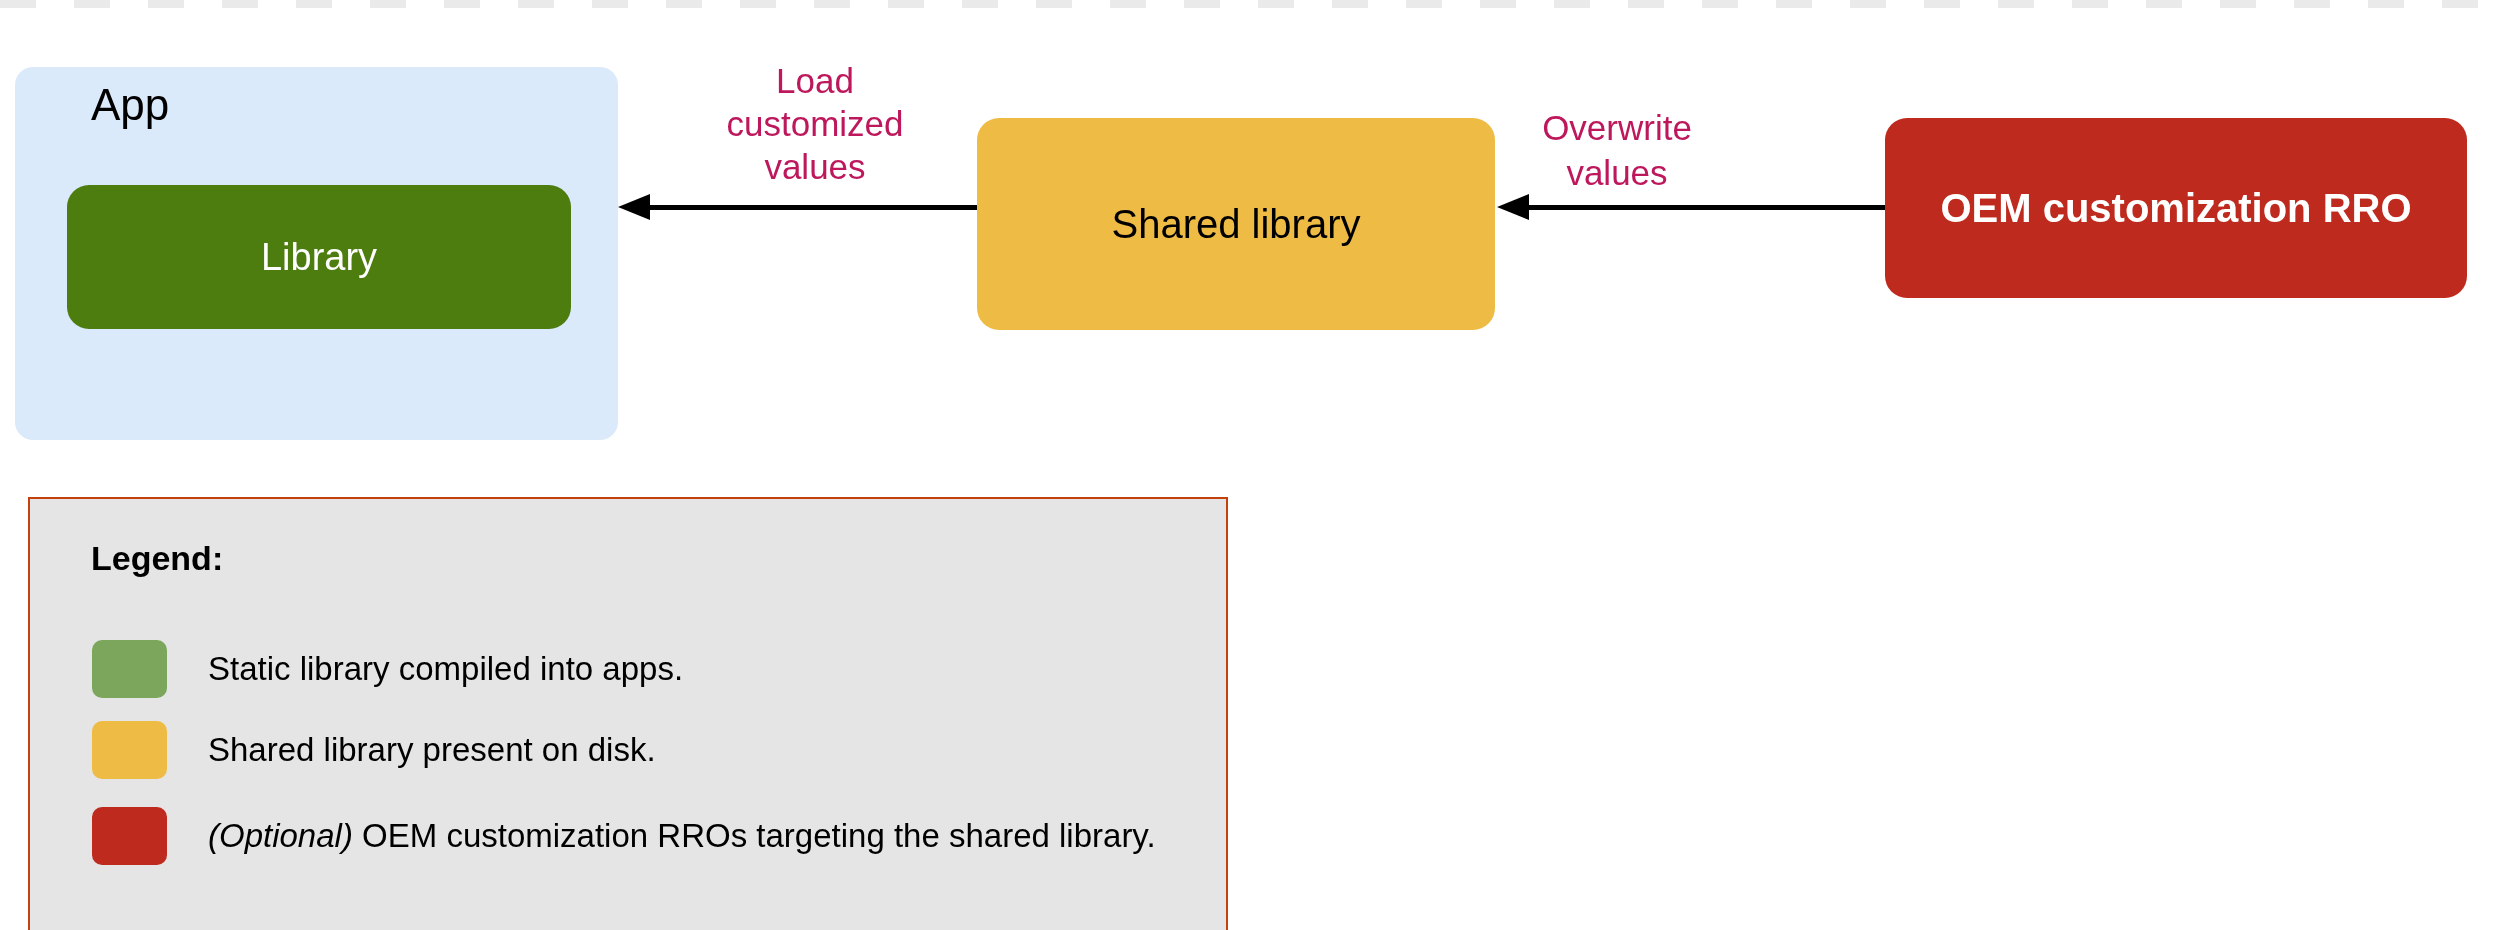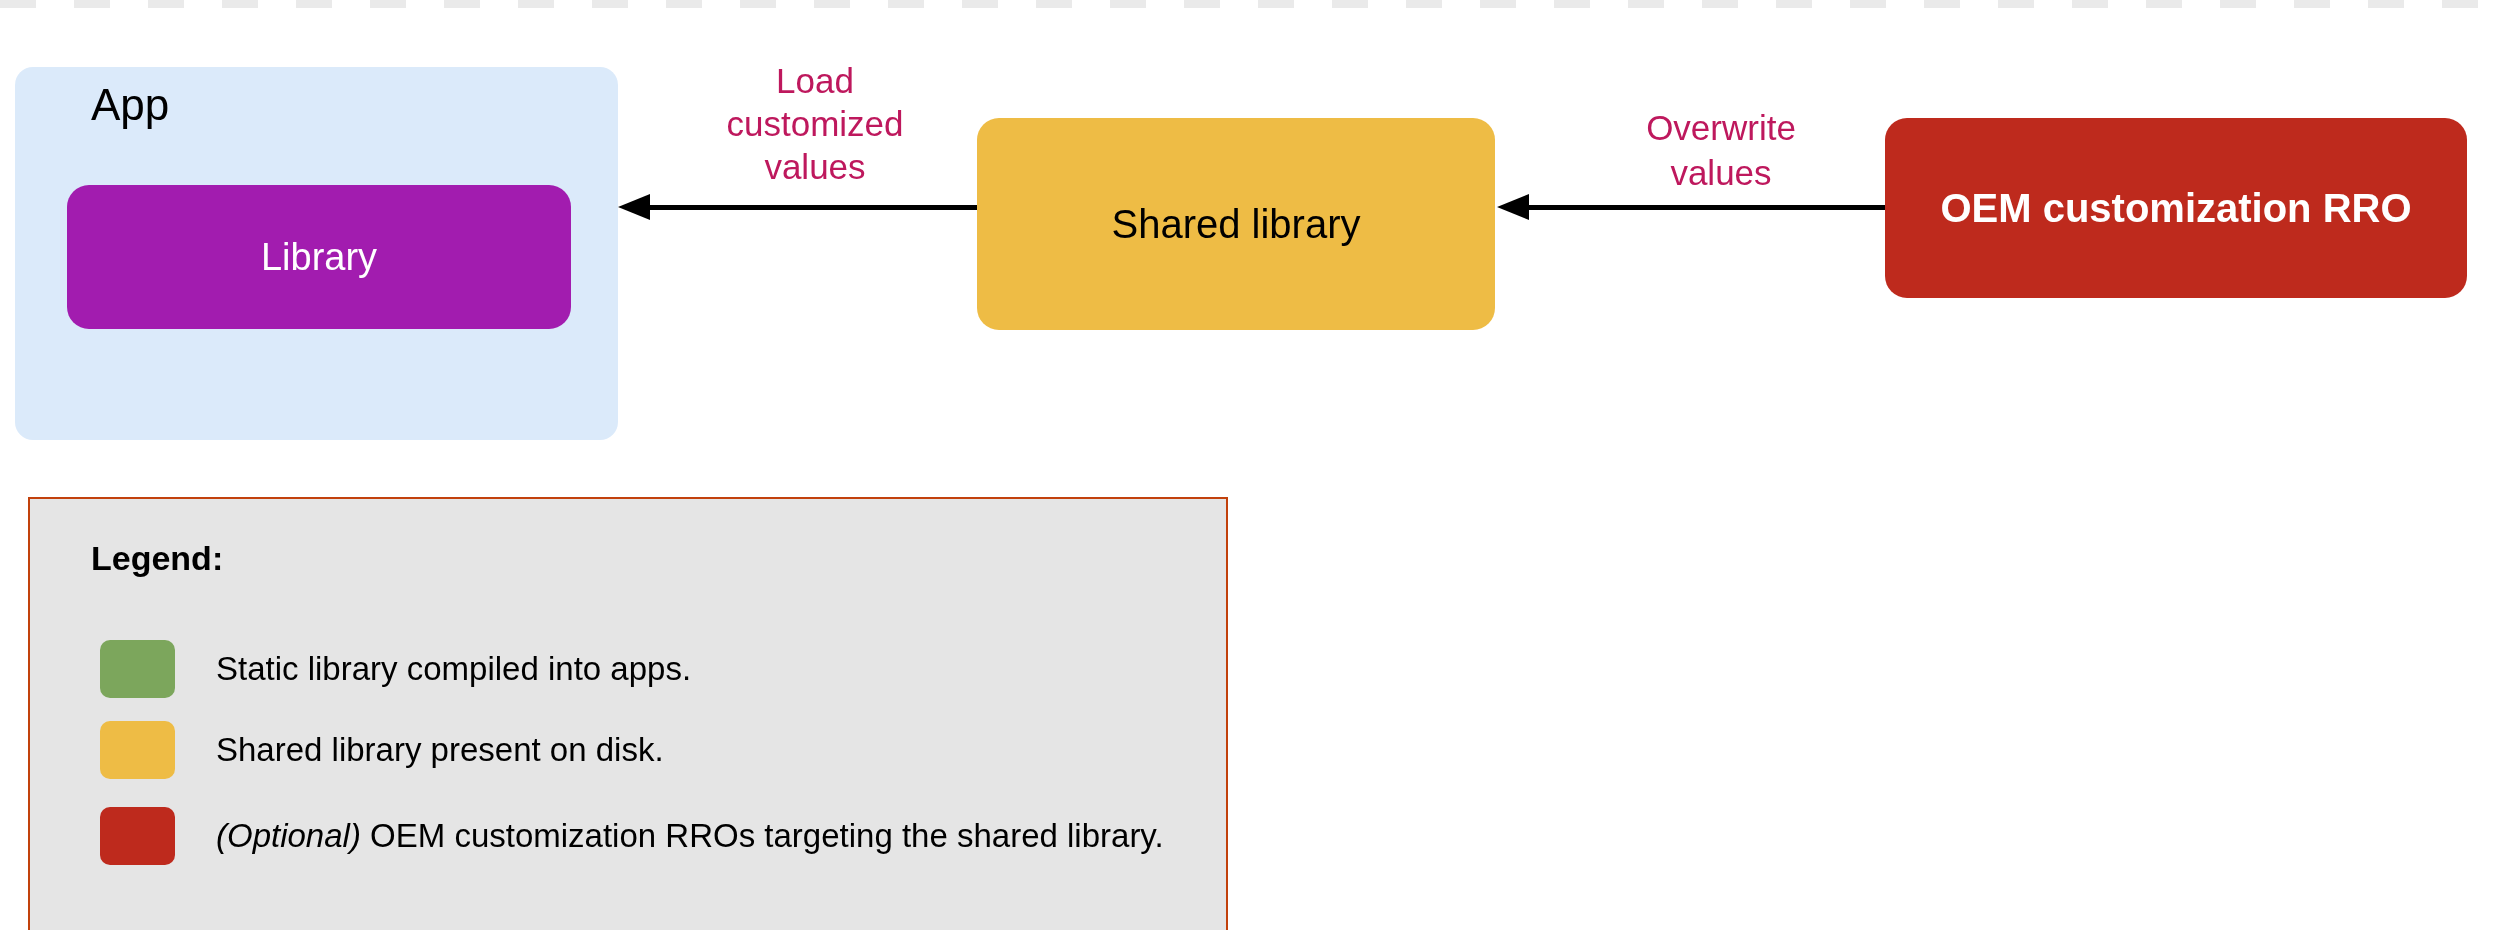--- a/index.html
+++ b/index.html
@@ -92,39 +92,39 @@
 
   .arrow-label {
     position: absolute;
     width: 300px;
     text-align: center;
     font-size: 35px;
     white-space: pre-line;
     color: #be185d;
   }
   .arrow-label.load { left: 665px; top: 59px; line-height: 43px; }
-  .arrow-label.overwrite { left: 1571px; top: 105px; line-height: 45px; }
+  .arrow-label.overwrite { left: 1467px; top: 105px; line-height: 45px; }
 
   
   .legend-box {
     position: absolute;
     left: 28px; top: 497px;
     width: 1200px; height: 456px;
     background: #e5e5e5;
     border: 2px solid #c2410c;
   }
   .legend-title {
     position: absolute;
     left: 61px; top: 40px;
     font-size: 34px;
     font-weight: bold;
   }
   .legend-row {
     position: absolute;
-    left: 70px;
+    left: 62px;
     height: 58px;
     display: flex; align-items: center;
     gap: 41px;
   }
   .legend-row.r0 { top: 141px; }
   .legend-row.r1 { top: 222px; }
   .legend-row.r2 { top: 308px; }
   .legend-swatch {
     width: 75px; height: 58px;
     border-radius: 10px;
@@ -138,21 +138,21 @@
 </style>
 </head>
 <body>
 
 <div class="stage">
 
   <div class="top-dashes"></div>
 
   <div class="app-container" style="background-color: rgb(219, 234, 250); margin-top: 48px;">
     <span class="app-title">App</span>
-    <div class="library-box" style="background-color: #a21caf; align-items: center;">
+    <div class="library-box" style="background-color: #4d7c0f; align-items: center;">
       <span>Library</span>
     </div>
   </div>
 
   <div class="arrow-head load"></div>
   <div class="arrow-line load"></div>
   <div class="arrow-label load">Load
 customized
 values</div>
 

